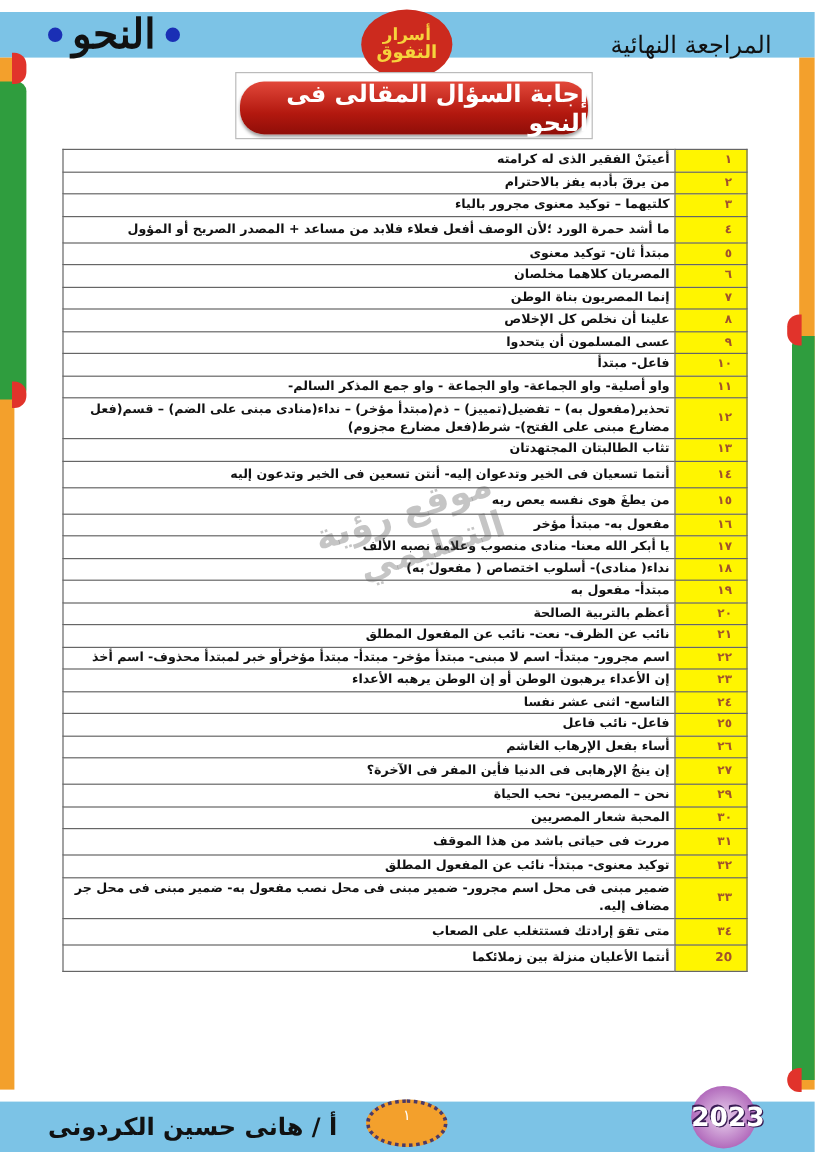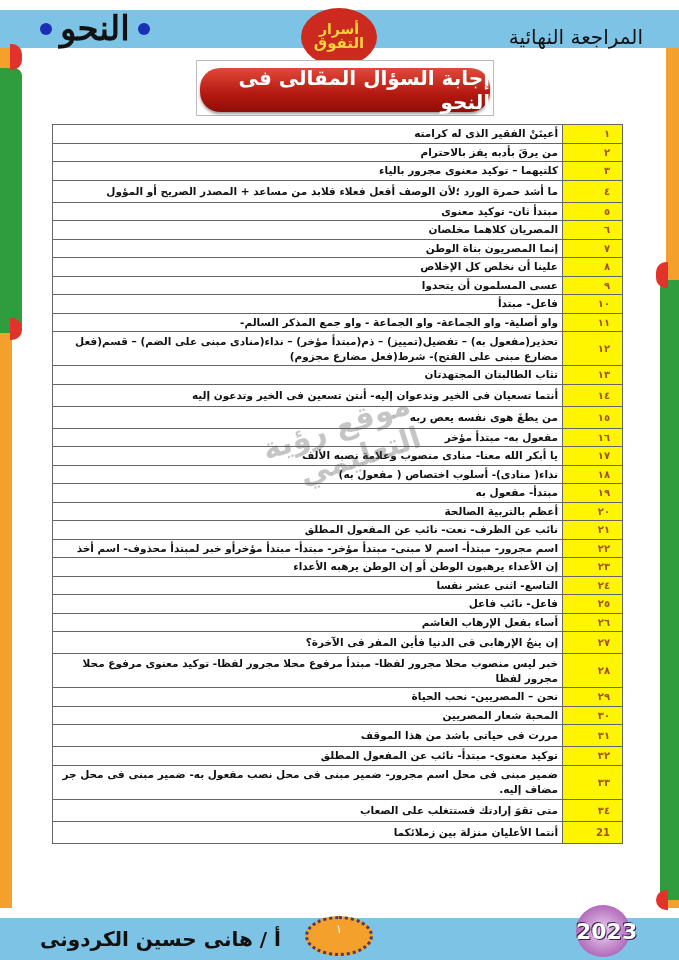--- a/index.html
+++ b/index.html
@@ -9,21 +9,21 @@
   .header-bar {
     position: absolute; left: 0; top: 10px; width: 679px; height: 38px;
     background: #7cc3e6;
   }
   .header-left {
     position: absolute; left: 40px; top: 10px; height: 38px;
     display: flex; align-items: center; gap: 8px;
   }
   .dot { width: 12px; height: 12px; border-radius: 50%; background: #1a2fb5; display: inline-block; }
   .header-left-title {
-    font-family: Liberation Serif, serif; font-weight: bold; font-size: 34px;
+    font-family: Liberation Sans, sans-serif; font-weight: bold; font-size: 34px;
     color: #111; direction: rtl; line-height: 38px;
   }
   .header-right {
     position: absolute; right: 36px; top: 10px; height: 38px;
     display: flex; align-items: center; gap: 8px; flex-direction: column;
   }
   .header-right-title {
     font-family: "DejaVu Sans", sans-serif; font-size: 20px; color: #111;
     direction: rtl; line-height: 38px;
   }
@@ -242,24 +242,20 @@
         <td class="ans">فاعل- نائب فاعل</td>
       </tr>
       <tr>
         <td class="num">٢٦</td>
         <td class="ans">أساء بفعل الإرهاب الغاشم</td>
       </tr>
       <tr class="tall">
         <td class="num">٢٧</td>
         <td class="ans">إن ينجُ الإرهابى فى الدنيا فأين المفر فى الآخرة؟</td>
       </tr>
-      <tr class="double">
-        <td class="num">٢٨</td>
-        <td class="ans">خبر ليس منصوب محلا مجرور لفظا- مبتدأ مرفوع محلا مجرور لفظا- توكيد معنوى مرفوع محلا مجرور لفظا</td>
-      </tr>
       <tr>
         <td class="num">٢٩</td>
         <td class="ans">نحن – المصريين- نحب الحياة</td>
       </tr>
       <tr>
         <td class="num">٣٠</td>
         <td class="ans">المحبة شعار المصريين</td>
       </tr>
       <tr class="tall">
         <td class="num">٣١</td>
@@ -271,21 +267,21 @@
       </tr>
       <tr class="double">
         <td class="num">٣٣</td>
         <td class="ans">ضمير مبنى فى محل اسم مجرور- ضمير مبنى فى محل نصب مفعول به- ضمير مبنى فى محل جر مضاف إليه.</td>
       </tr>
       <tr class="tall">
         <td class="num">٣٤</td>
         <td class="ans">متى تقوَ إرادتك فستتغلب على الصعاب</td>
       </tr>
       <tr class="tall">
-        <td class="num">21</td>
+        <td class="num">20</td>
         <td class="ans">أنتما الأعليان منزلة بين زملائكما</td>
       </tr>
     </tbody>
 </table>
 
 <div class="watermark">موقع رؤية التعليمي</div>
 
 <div class="footer-bar"></div>
 <div class="footer-author">أ / هانى حسين الكردونى</div>
 <div class="page-badge">

